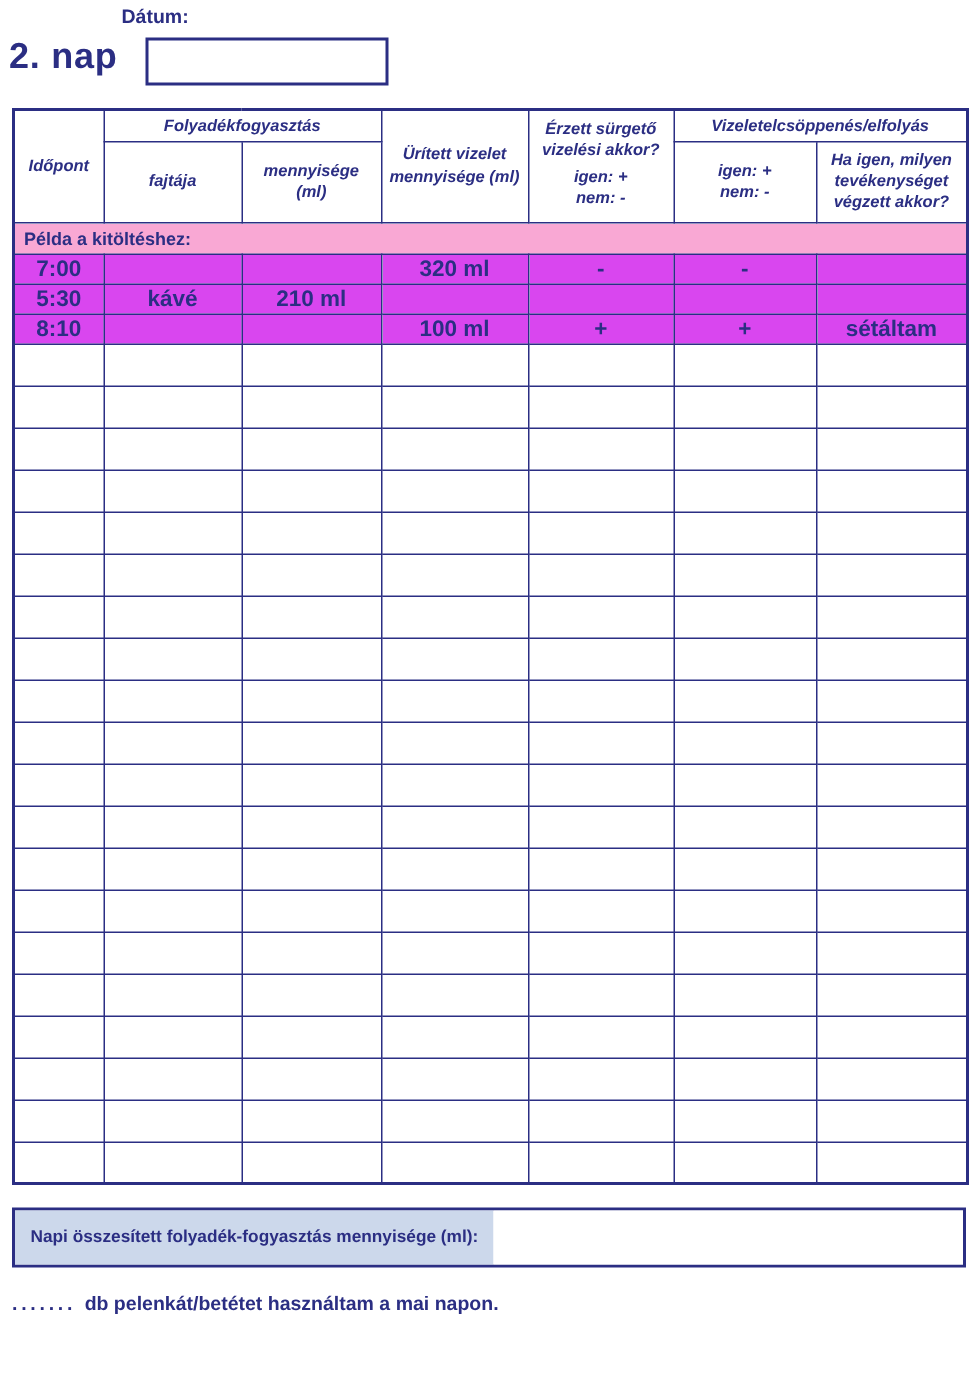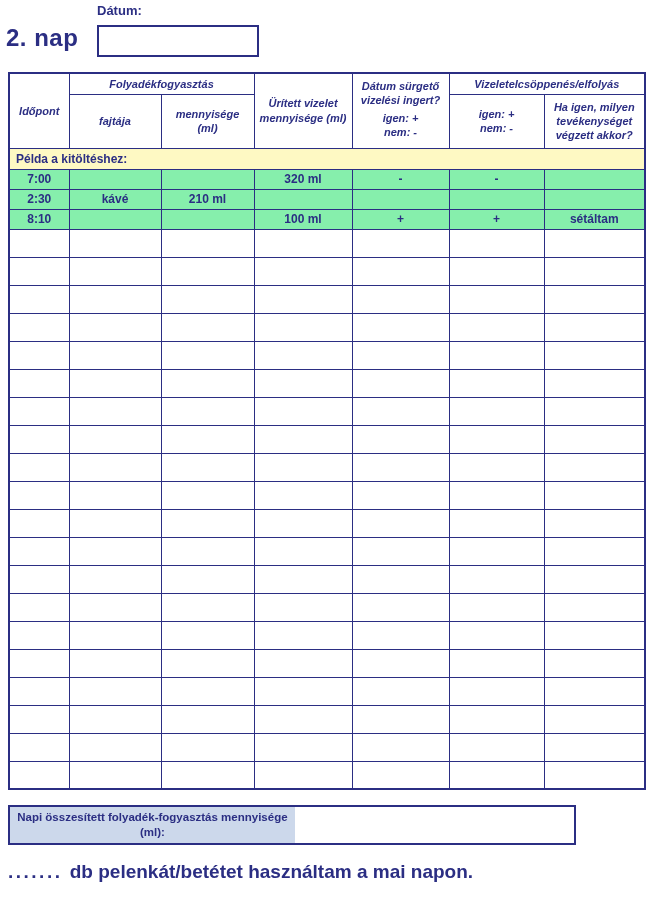--- a/index.html
+++ b/index.html
@@ -7,21 +7,21 @@
   body {
     font-family: "Liberation Sans", sans-serif;
     color: #2b2e83;
     font-weight: bold;
   }
   .page { position: relative; width: 650px; height: 922px; }
 
   
   .top { position: relative; height: 64px; }
   .date-label {
-    position: absolute; left: 97px; top: 3px;
+    position: absolute; left: 81px; top: 3px;
     font-size: 13px;
   }
   .day-title {
     position: absolute; left: 6px; top: 24px;
     font-size: 24px; letter-spacing: 0.5px;
   }
   .date-box {
     position: absolute; left: 97px; top: 25px;
     width: 162px; height: 32px;
     border: 2px solid #2b2e83; background: #ffffff;
@@ -43,49 +43,49 @@
   tr.h1 { height: 21px; }
   tr.h2 { height: 54px; }
   th.pad-sm { padding: 0 3px; }
   th.pad-md { padding: 0 9px; }
   .urgency-inner {
     display: flex; flex-direction: column; justify-content: space-between;
     height: 72px; padding: 4px 2px 7px 2px;
   }
   tr.pelda { height: 21px; }
   tr.pelda td {
-    background: #fef9c3; text-align: left;
+    background: #f9a8d4; text-align: left;
     font-size: 12px; padding-left: 6px;
   }
   tr.ex { height: 20px; }
-  tr.ex td { background: #86efac; font-size: 12px; }
+  tr.ex td { background: #d946ef; font-size: 15px; }
   tr.empty-row { height: 28px; }
   tr.empty-row td { background: #ffffff; }
 
   
   .summary {
     display: flex; gap: 12px;
-    margin: 15px 0 0 8px; width: 568px;
+    margin: 15px 0 0 8px; width: 636px;
   }
   .summary-box {
     flex: 1; display: flex; height: 40px;
     border: 2px solid #2b2e83; background: #ffffff;
   }
   .summary-label {
     width: 50.5%; background: #ccd8eb;
     display: flex; align-items: center; justify-content: center;
     text-align: center; font-size: 11.5px; line-height: 1.3;
     padding: 1px 3px;
   }
   .summary-value { flex: 1; background: #ffffff; }
 
   
   .footer {
     margin: 16px 0 0 8px;
-    font-size: 19px;
+    font-size: 13px;
   }
   .dots { letter-spacing: 2.5px; margin-right: 2px; }
 </style>
 </head>
 <body>
 
 <div class="page">
 
   <div class="top">
     <div class="date-label">Dátum:</div>
@@ -103,21 +103,21 @@
         <col style="width:95px">
       <col style="width:101px">
     </colgroup>
     <thead>
       <tr class="h1">
         <th rowspan="2">Időpont</th>
         <th colspan="2">Folyadékfogyasztás</th>
         <th rowspan="2" class="pad-sm">Ürített vizelet mennyisége (ml)</th>
         <th rowspan="2">
           <div class="urgency-inner">
-            <div>Dátum sürgető vizelési ingert?</div>
+            <div>Érzett sürgető vizelési akkor?</div>
             <div>
               <div>igen: +</div>
               <div>nem: -</div>
             </div>
           </div>
         </th>
         <th colspan="2">Vizeletelcsöppenés/elfolyás</th>
       </tr>
       <tr class="h2">
         <th>fajtája</th>
@@ -136,21 +136,21 @@
       <tr class="ex">
         <td>7:00</td>
         <td></td>
         <td></td>
         <td>320 ml</td>
         <td>-</td>
         <td>-</td>
         <td></td>
       </tr>
       <tr class="ex">
-        <td>2:30</td>
+        <td>5:30</td>
         <td>kávé</td>
         <td>210 ml</td>
         <td></td>
         <td></td>
         <td></td>
         <td></td>
       </tr>
       <tr class="ex">
         <td>8:10</td>
         <td></td>

